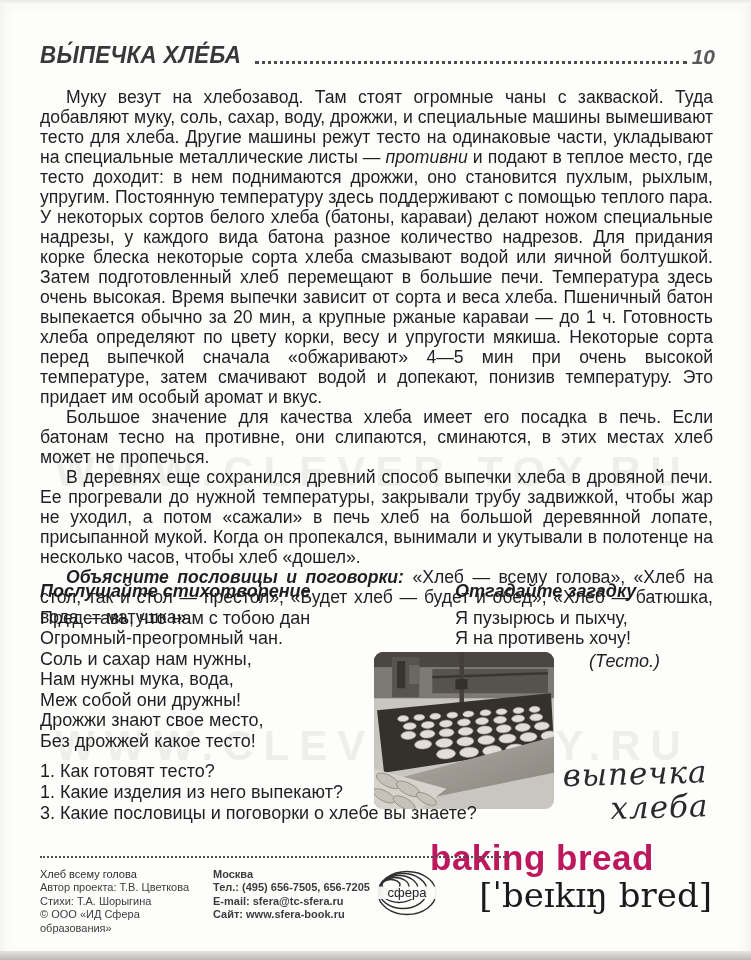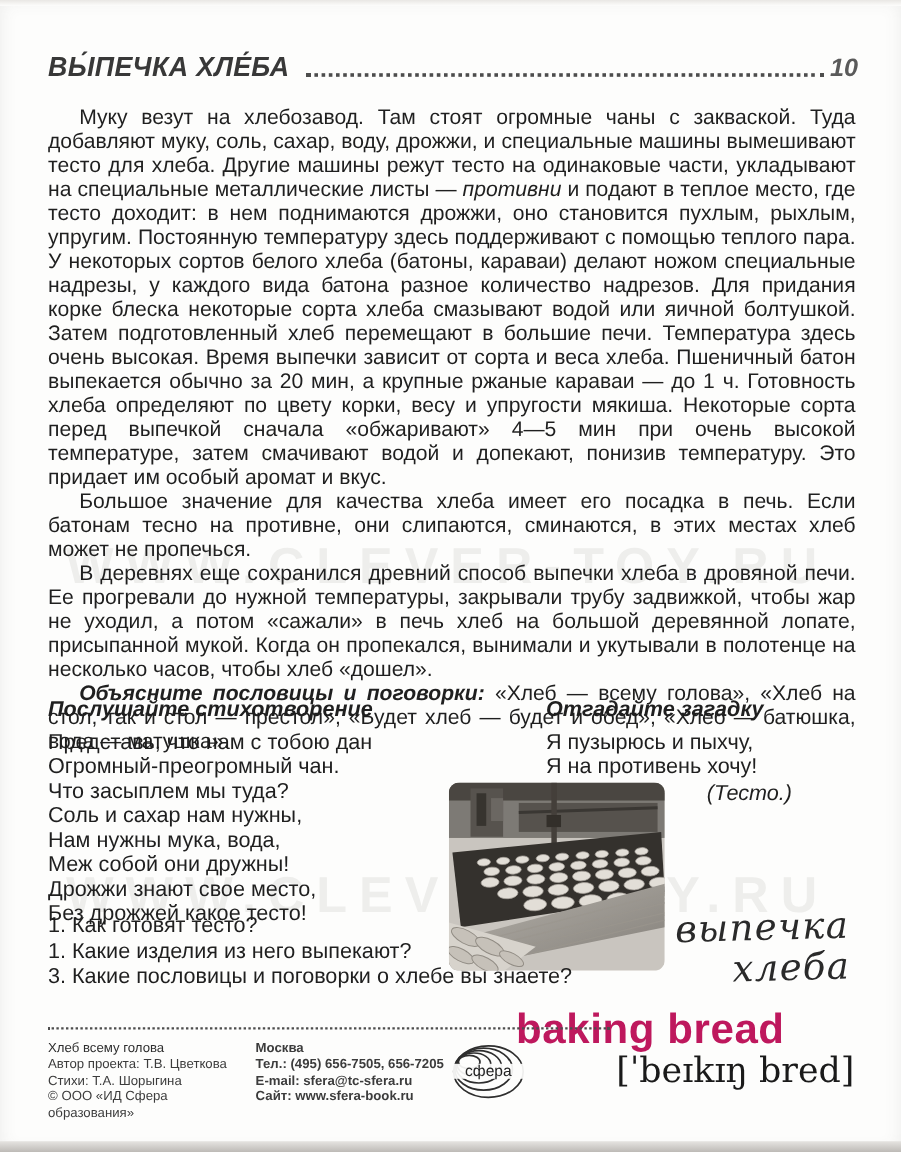--- a/index.html
+++ b/index.html
@@ -42,21 +42,21 @@
   
   .questions{position:absolute;top:761px;left:40px;width:470px;font-size:18px;line-height:21px;}
 
   
   .cursive{position:absolute;top:758px;left:430px;width:278px;text-align:right;
     font-family:"DejaVu Serif",serif;font-style:italic;font-size:31px;line-height:34px;
     color:#2a2a2a;transform:rotate(-1.5deg);letter-spacing:1px;}
   .en-word{position:absolute;top:838px;left:430px;width:280px;text-align:left;
     font-size:35px;font-weight:bold;letter-spacing:.5px;color:#be185d;}
   .phonetic{position:absolute;top:875px;left:430px;width:282px;text-align:right;
-    font-family:"DejaVu Serif",serif;font-size:29px;color:#1a1a1a;}
+    font-family:"DejaVu Serif",serif;font-size:34px;color:#1a1a1a;}
 
   
   .footer-sep{position:absolute;top:856px;left:40px;width:468px;border-top:2.5px dotted #4d4d4d;}
   .footer{position:absolute;top:868px;left:40px;font-size:11px;line-height:13.4px;color:#3c3c3c;}
   .footer .col2{position:absolute;top:0;left:173px;width:180px;font-weight:bold;}
   .footer .col1{width:170px;}
   .f-bold{font-weight:normal;color:#2e2e2e;}
   .logo{position:absolute;left:374px;top:870px;width:64px;height:48px;}
 
   
@@ -84,21 +84,20 @@
     <p><span>Муку везут на хлебозавод. Там стоят огромные чаны с закваской. Туда добавляют муку, соль, сахар, воду, дрожжи, и специальные машины вымешивают тесто для хлеба. Другие машины режут тесто на одинаковые части, укладывают на специальные металлические листы — </span><span class="ital">противни</span><span> и подают в теплое место, где тесто доходит: в нем поднимаются дрожжи, оно становится пухлым, рыхлым, упругим. Постоянную температуру здесь поддерживают с помощью теплого пара. У некоторых сортов белого хлеба (батоны, караваи) делают ножом специальные надрезы, у каждого вида батона разное количество надрезов. Для придания корке блеска некоторые сорта хлеба смазывают водой или яичной болтушкой. Затем подготовленный хлеб перемещают в большие печи. Температура здесь очень высокая. Время выпечки зависит от сорта и веса хлеба. Пшеничный батон выпекается обычно за 20 мин, а крупные ржаные караваи — до 1 ч. Готовность хлеба определяют по цвету корки, весу и упругости мякиша. Некоторые сорта перед выпечкой сначала «обжаривают» 4—5 мин при очень высокой температуре, затем смачивают водой и допекают, понизив температуру. Это придает им особый аромат и вкус.</span></p>
     <p>Большое значение для качества хлеба имеет его посадка в печь. Если батонам тесно на противне, они слипаются, сминаются, в этих местах хлеб может не пропечься.</p>
     <p>В деревнях еще сохранился древний способ выпечки хлеба в дровяной печи. Ее прогревали до нужной температуры, закрывали трубу задвижкой, чтобы жар не уходил, а потом «сажали» в печь хлеб на большой деревянной лопате, присыпанной мукой. Когда он пропекался, вынимали и укутывали в полотенце на несколько часов, чтобы хлеб «дошел».</p>
     <p><span class="lead-bi">Объясните пословицы и поговорки: </span><span>«Хлеб — всему голова», «Хлеб на стол, так и стол — престол», «Будет хлеб — будет и обед», «Хлеб — батюшка, вода — матушка».</span></p>
   </div>
 
   <div class="poem">
     <div class="sec-head">Послушайте стихотворение</div>
     <div>Представь, что нам с тобою дан</div>
     <div>Огромный-преогромный чан.</div>
-    <div>Что засыплем мы туда?</div>
     <div>Соль и сахар нам нужны,</div>
     <div>Нам нужны мука, вода,</div>
     <div>Меж собой они дружны!</div>
     <div>Дрожжи знают свое место,</div>
     <div>Без дрожжей какое тесто!</div>
   </div>
 
   <div class="riddle">
     <div class="sec-head">Отгадайте загадку</div>
     <div>Я пузырюсь и пыхчу,</div>

